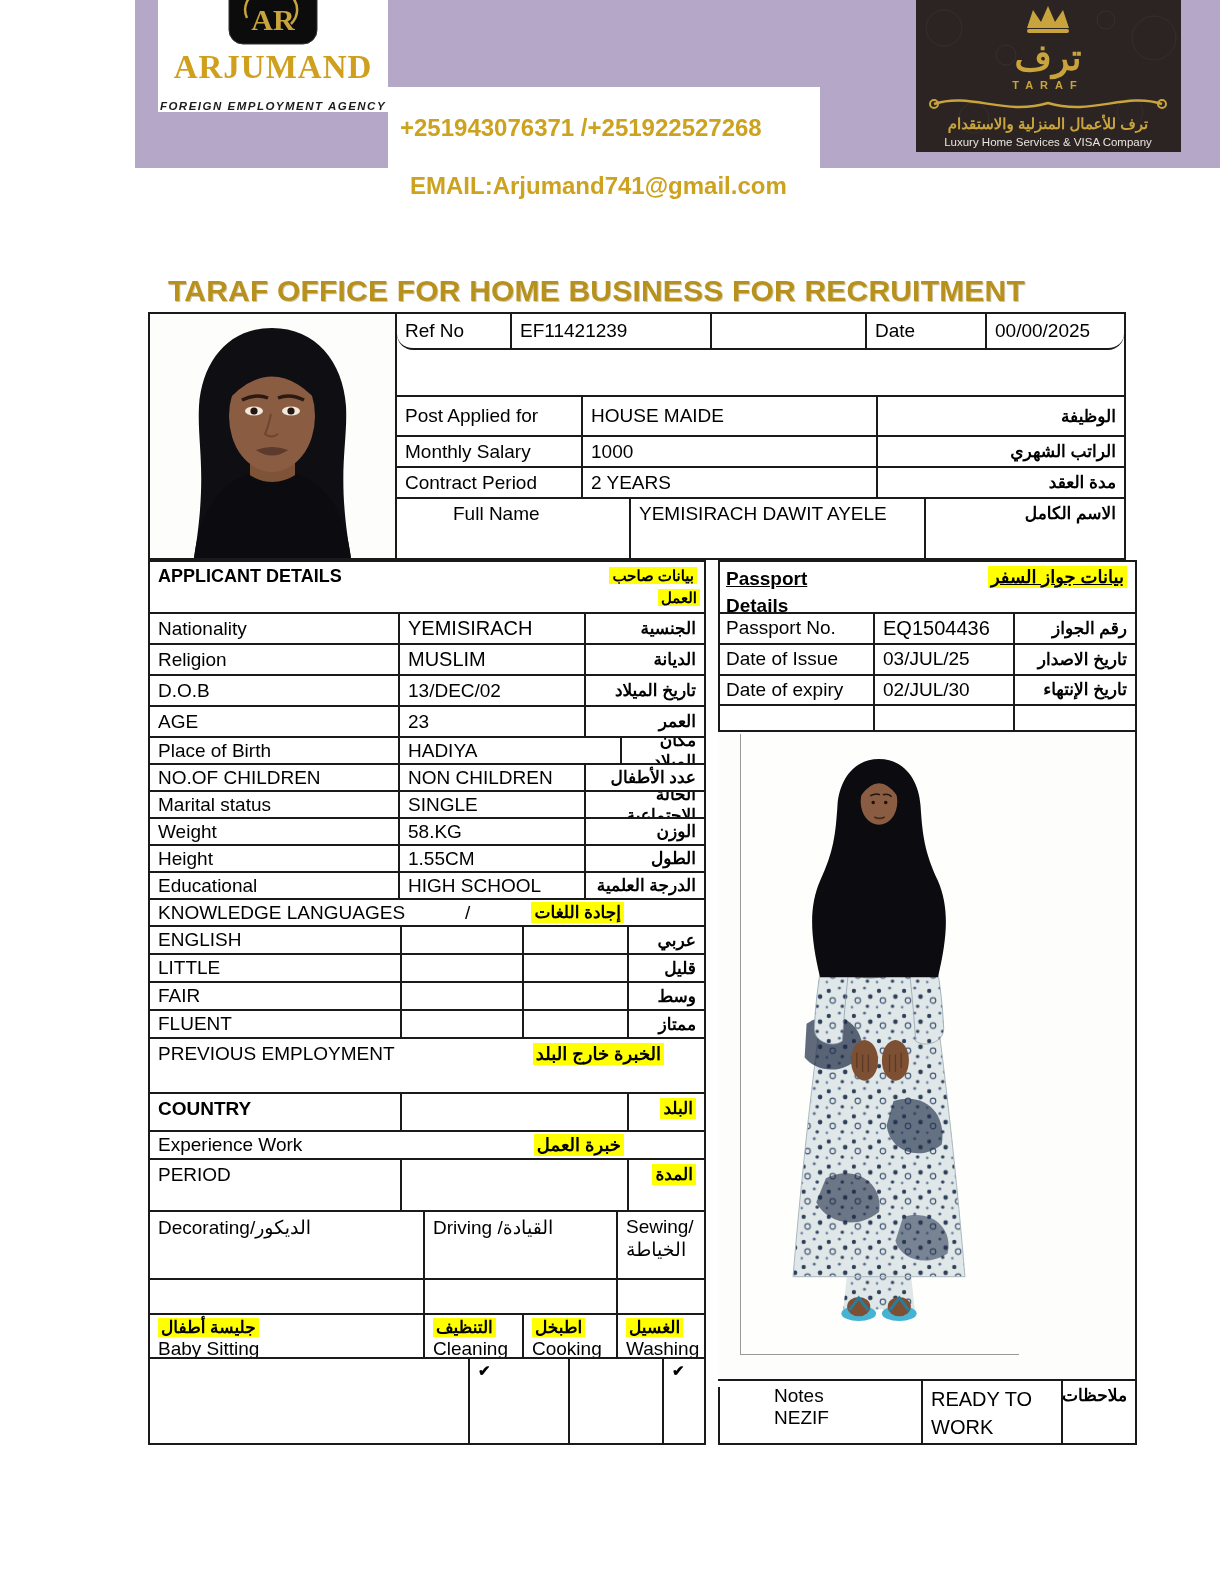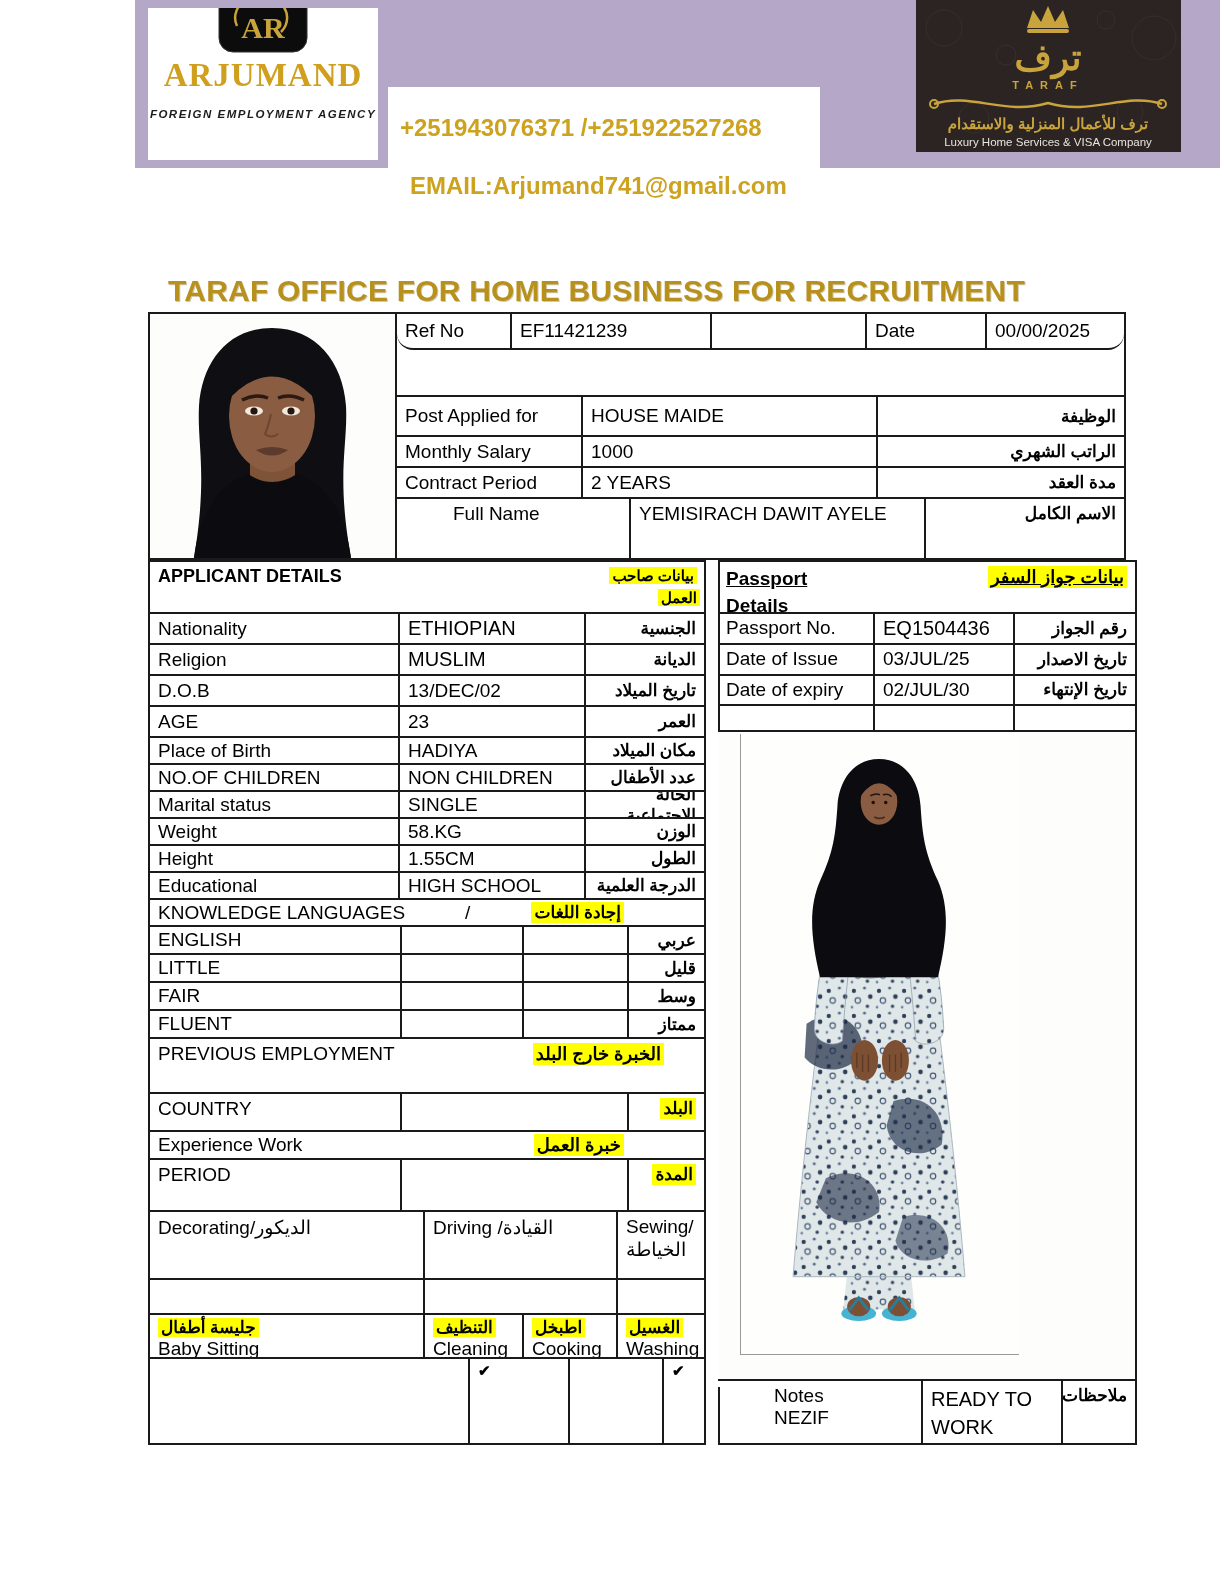--- a/index.html
+++ b/index.html
@@ -4,21 +4,21 @@
 <style>
   html,body{margin:0;padding:0;background:#e9e9e9;}
   .page{
     position:relative;width:1224px;height:1584px;background:#ffffff;
     font-family:"Liberation Sans",sans-serif;color:#000;overflow:hidden;
     margin:0 auto;
   }
   .abs{position:absolute;box-sizing:border-box;}
   
   .purple-band{left:135px;top:0;width:1085px;height:168px;background:#b4a7c8;}
-  .logo-card{left:148px;top:0;width:230px;height:152px;background:#fff;text-align:center;margin-top:8px;}
+  .logo-card{left:158px;top:0;width:230px;height:112px;background:#fff;text-align:center;}
   .agency-name{font-family:"Liberation Serif",serif;font-weight:700;font-size:33px;color:#cf9f1d;letter-spacing:1px;margin-top:3px;}
   .agency-tagline{font-size:11.5px;font-style:italic;font-weight:700;letter-spacing:1.5px;color:#1c1c1c;margin-top:14px;}
   .phone-band{left:388px;top:87px;width:432px;height:81px;background:#fff;display:flex;align-items:center;}
   .gold-line{color:#cda21e;font-weight:800;font-size:24px;padding-left:12px;white-space:nowrap;}
   .email-line{left:398px;top:172px;width:500px;}
   .taraf-box{left:916px;top:0;width:265px;height:152px;}
   
   .doc-title{left:168px;top:274px;width:980px;font-size:30px;font-weight:800;color:#b8911c;
     letter-spacing:.2px;text-shadow:1px 1px 0 rgba(120,100,30,.35);white-space:nowrap;}
   
@@ -150,41 +150,41 @@
   <div class="abs sec" style="left:148px;top:560px;width:558px;height:885px;display:flex;flex-direction:column;">
     <div class="r" style="height:52px;position:relative;">
       <div class="c noline top bold" style="flex:1;font-size:18px;">APPLICANT DETAILS</div>
       <div style="position:absolute;right:4px;top:3px;width:126px;text-align:right;direction:rtl;font-weight:700;font-size:15px;line-height:1.45;">
         <span class="hl">بيانات صاحب العمل</span>
       </div>
     </div>
 
     <div class="r" style="height:31px;">
       <div class="c" style="width:250px;">Nationality</div>
-      <div class="c" style="width:186px;font-size:20px;">ETHIOPIAN</div>
+      <div class="c" style="width:186px;font-size:20px;">YEMISIRACH</div>
       <div class="c ar right" style="flex:1;">الجنسية</div>
     </div>
     <div class="r" style="height:31px;">
       <div class="c" style="width:250px;">Religion</div>
       <div class="c" style="width:186px;font-size:20px;">MUSLIM</div>
       <div class="c ar right" style="flex:1;">الديانة</div>
     </div>
     <div class="r" style="height:31px;">
       <div class="c" style="width:250px;">D.O.B</div>
       <div class="c" style="width:186px;">13/DEC/02</div>
       <div class="c ar right" style="flex:1;">تاريخ الميلاد</div>
     </div>
     <div class="r" style="height:31px;">
       <div class="c" style="width:250px;">AGE</div>
       <div class="c" style="width:186px;">23</div>
       <div class="c ar right" style="flex:1;">العمر</div>
     </div>
     <div class="r" style="height:27px;">
       <div class="c" style="width:250px;">Place of Birth</div>
-      <div class="c" style="width:186px;">HADIYA</div>
+      <div class="c" style="width:222px;">HADIYA</div>
       <div class="c ar right" style="flex:1;">مكان الميلاد</div>
     </div>
     <div class="r" style="height:27px;">
       <div class="c" style="width:250px;">NO.OF CHILDREN</div>
       <div class="c" style="width:186px;">NON CHILDREN</div>
       <div class="c ar right" style="flex:1;">عدد الأطفال</div>
     </div>
     <div class="r" style="height:27px;">
       <div class="c" style="width:250px;">Marital status</div>
       <div class="c" style="width:186px;">SINGLE</div>
@@ -239,21 +239,21 @@
       <div class="c ar" style="flex:1;">ممتاز</div>
     </div>
 
     <div class="r" style="height:55px;">
       <div class="c noline top" style="flex:1;">
         <span>PREVIOUS EMPLOYMENT</span>
         <span class="hl ar" style="margin-left:auto;margin-right:32px;font-size:18px;">الخبرة خارج البلد</span>
       </div>
     </div>
     <div class="r" style="height:38px;">
-      <div class="c top" style="width:252px;">COUNTRY</div>
+      <div class="c top" style="width:252px;font-weight:bold;">COUNTRY</div>
       <div class="c" style="width:227px;"></div>
       <div class="c ar top" style="flex:1;">
           <span class="hl">البلد</span>
         </div>
     </div>
     <div class="r" style="height:28px;">
       <div class="c noline" style="flex:1;">
         <span>Experience Work</span>
         <span class="hl ar" style="margin-left:auto;margin-right:72px;font-size:18px;">خبرة العمل</span>
       </div>

